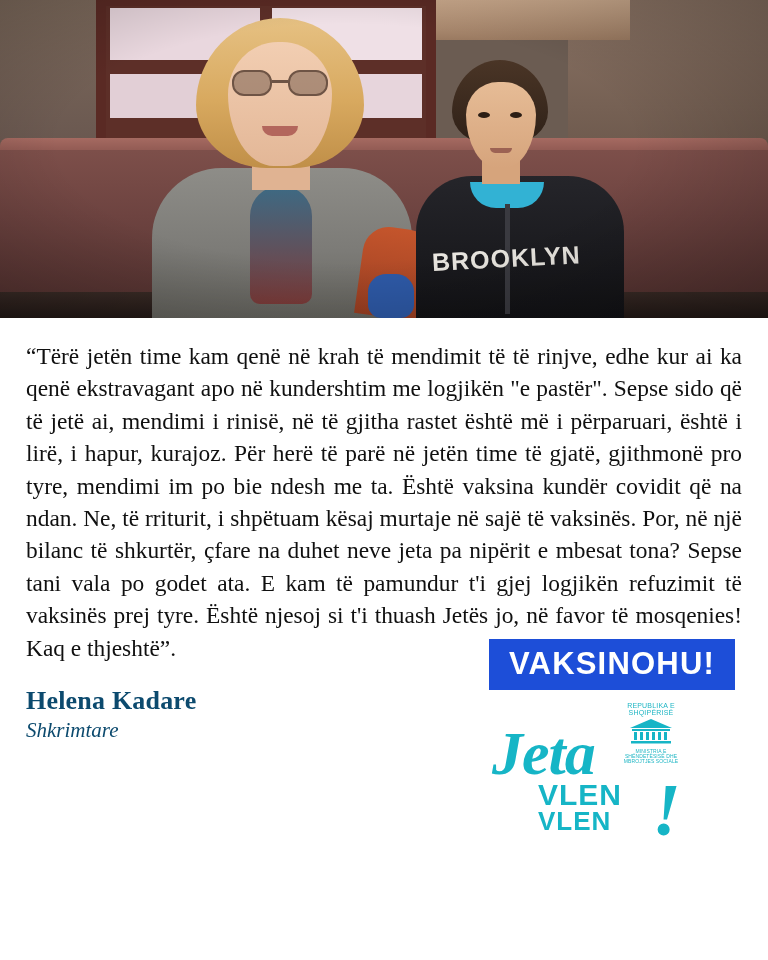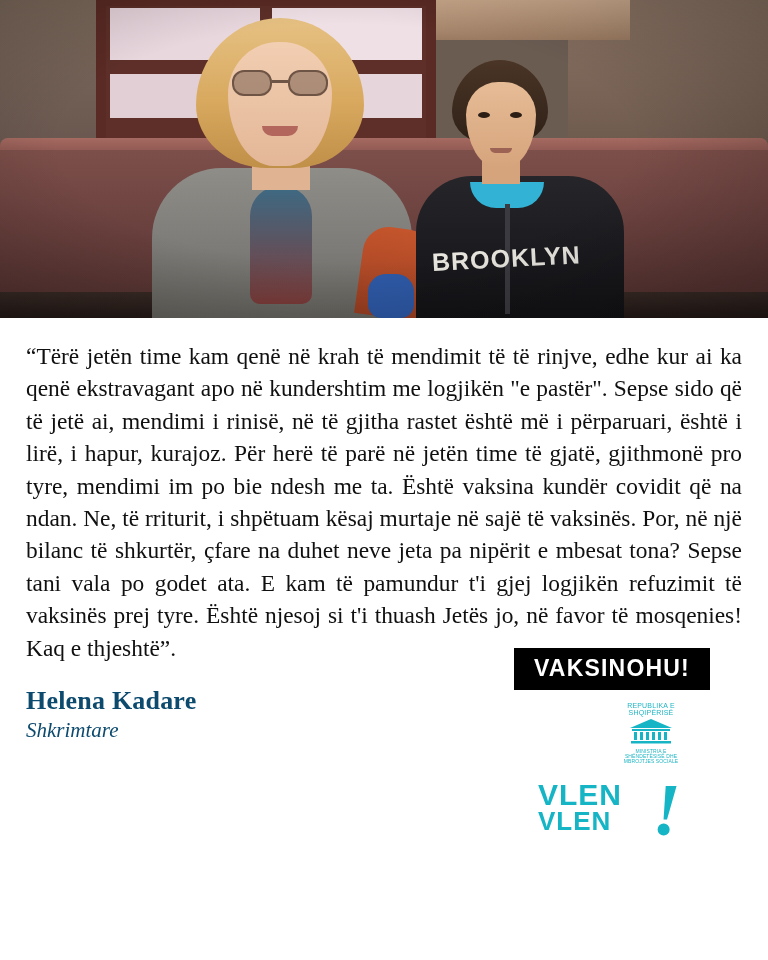--- a/index.html
+++ b/index.html
@@ -276,25 +276,25 @@
   
   .logo-block {
     position: absolute;
     right: 26px;
     bottom: 18px;
     width: 260px;
     text-align: center;
   }
   .vaksinohu {
     display: inline-block;
-    background: #000000;
+    background: #1d4ed8;
     color: #ffffff;
     font-family: "Liberation Sans", sans-serif;
     font-weight: bold;
-    font-size: 23px;
+    font-size: 31px;
     letter-spacing: 1.2px;
     padding: 7px 20px 8px 20px;
     margin-bottom: 10px;
   }
   .logo-row {
     position: relative;
     height: 130px;
   }
   .crest {
     position: absolute;
@@ -423,20 +423,21 @@
               <rect x="12" y="14" width="3" height="8" fill="#16b5c6"></rect>
               <rect x="18" y="14" width="3" height="8" fill="#16b5c6"></rect>
               <rect x="24" y="14" width="3" height="8" fill="#16b5c6"></rect>
               <rect x="30" y="14" width="3" height="8" fill="#16b5c6"></rect>
               <rect x="36" y="14" width="3" height="8" fill="#16b5c6"></rect>
               <rect x="3" y="23" width="40" height="2.5" fill="#16b5c6"></rect>
             </svg>
           </div>
           <div class="crest-sub">MINISTRIA E SHËNDETËSISË DHE MBROJTJES SOCIALE</div>
         </div>
+        <div class="jeta">Jeta</div>
         <div class="jote">VLEN</div>
         <div class="vlen">VLEN</div>
         <div class="bang">!</div>
       </div>
     </div>
   </div>
 
 </div>
 
 </body></html>

